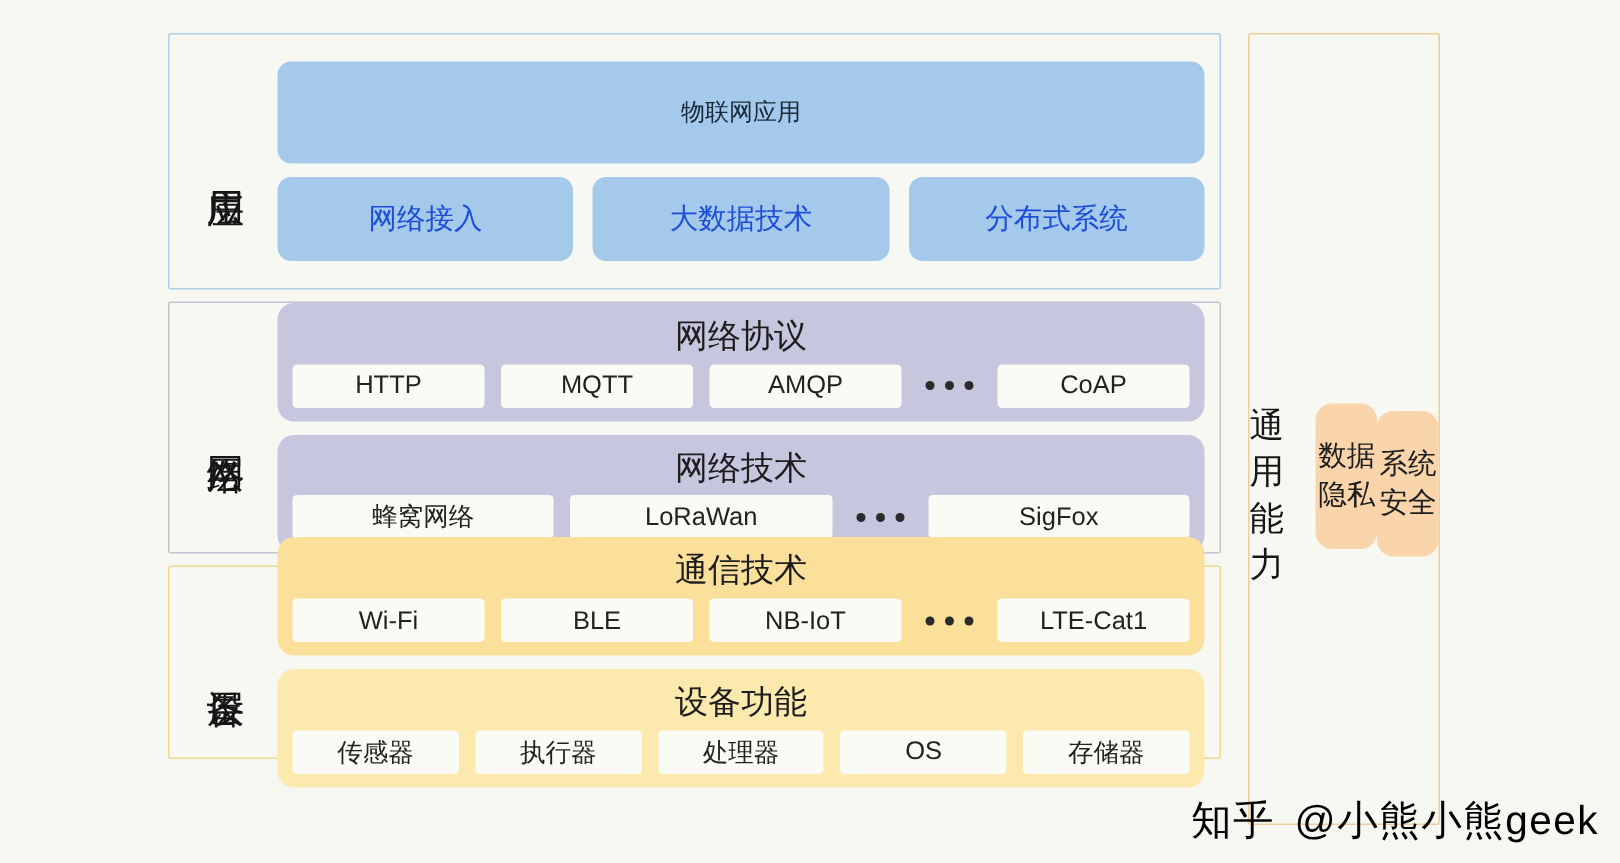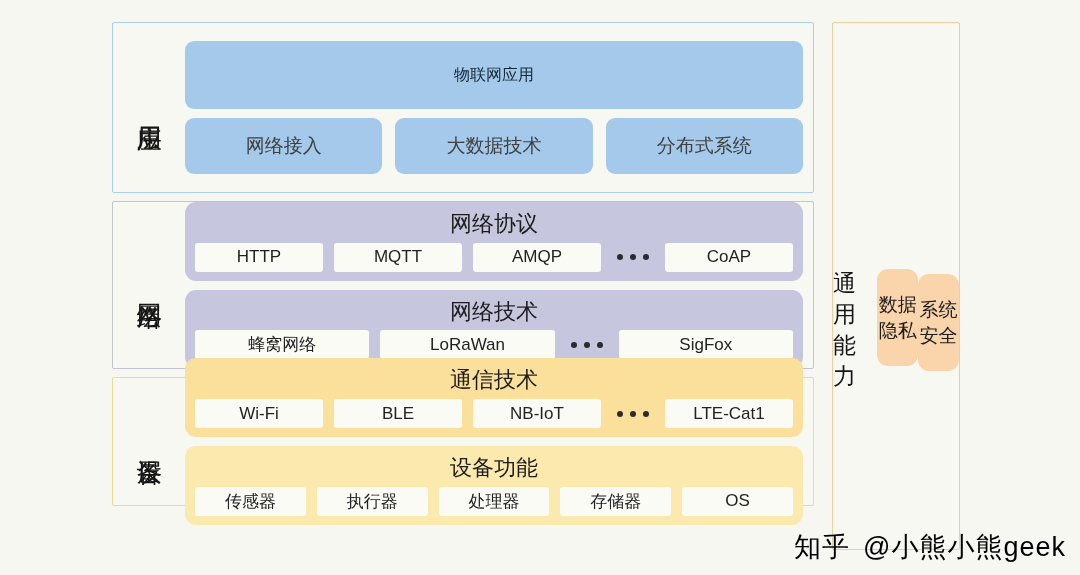--- a/index.html
+++ b/index.html
@@ -84,21 +84,21 @@
   }
   .app-chip {
     flex: 1 1 0;
     height: 56px;
     border-radius: 9px;
     background: #a4c9ea;
     display: flex;
     align-items: center;
     justify-content: center;
     font-size: 19px;
-    color: #404040;
+    color: #1d4ed8;
     font-family: Liberation Serif, serif;
   }
 
   
   .group {
     border-radius: 11px;
     padding: 7px 10px 9px 10px;
     box-sizing: border-box;
   }
   .group.purple { background: #c6c6de; }
@@ -271,22 +271,22 @@
             <div class="chip">LTE-Cat1</div>
           </div>
         </div>
 
         <div class="group yellow-soft">
           <div class="group-title">设备功能</div>
           <div class="chip-row">
             <div class="chip">传感器</div>
             <div class="chip">执行器</div>
             <div class="chip">处理器</div>
+            <div class="chip">OS</div>
             <div class="chip">存储器</div>
-            <div class="chip">OS</div>
           </div>
         </div>
 
       </div>
     </div>
 
   </div>
 
   <div class="side-panel">
     <div class="side-title">通用能力</div>

